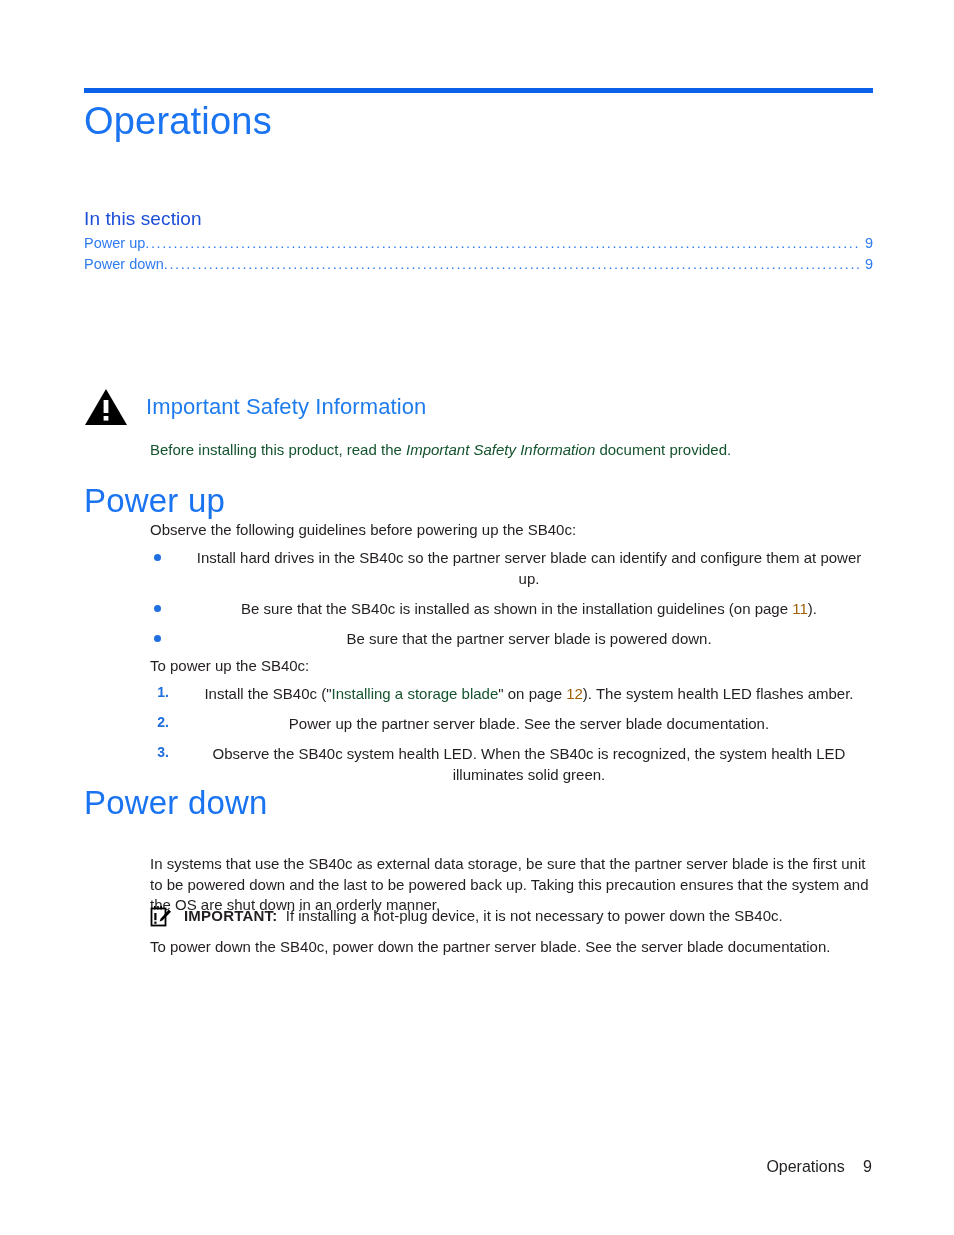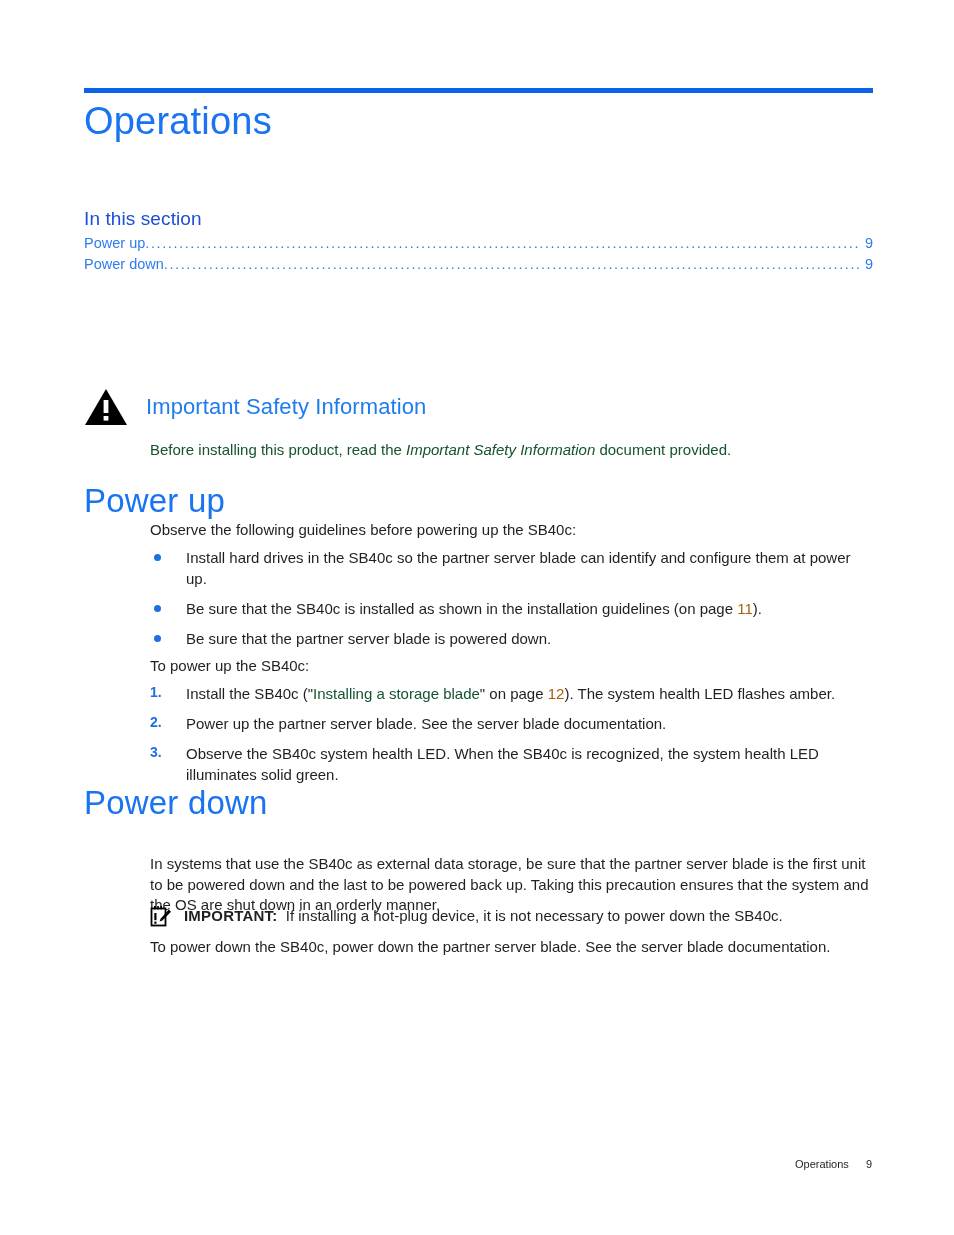--- a/index.html
+++ b/index.html
@@ -140,20 +140,21 @@
   ul.bullets, ol.steps {
     margin: 6px 0 0 0;
     padding: 0;
     list-style: none;
   }
   ul.bullets > li, ol.steps > li {
     position: relative;
     padding-left: 36px;
     margin-bottom: 9px;
     line-height: 1.4;
+    text-align: center;
   }
   ul.bullets > li:last-child, ol.steps > li:last-child { margin-bottom: 0; }
 
   ul.bullets > li .marker {
     position: absolute;
     left: 4px;
     top: 7px;
     width: 7px;
     height: 7px;
     border-radius: 50%;
@@ -185,21 +186,21 @@
     margin-top: -1px;
   }
   .note-text { flex: 1 1 auto; line-height: 1.38; }
   .note-label { font-weight: bold; letter-spacing: 0.2px; }
 
   
   .footer {
     position: absolute;
     right: 82px;
     top: 1158px;
-    font-size: 11px;
+    font-size: 16px;
     color: #231f20;
     white-space: nowrap;
     text-align: right;
   }
   .footer .fpage { margin-left: 14px; }
 </style>
 </head>
 <body>
 
 <div class="page">

